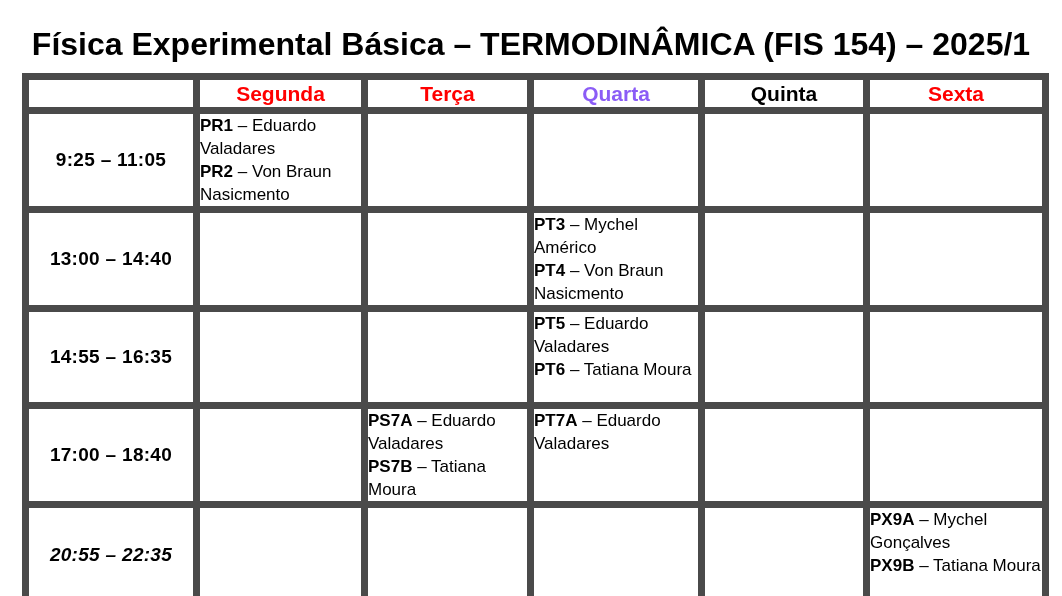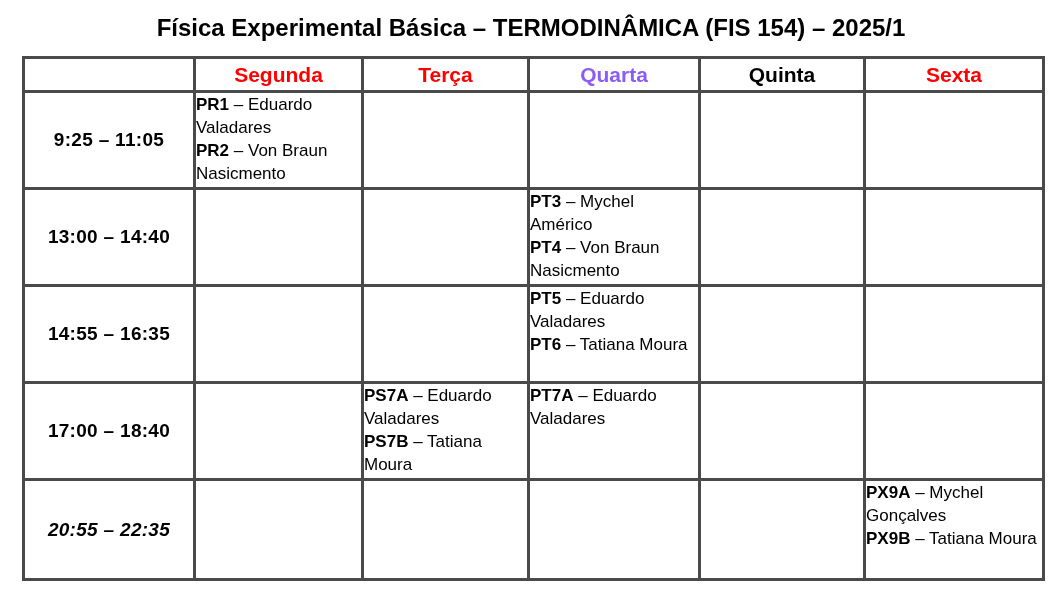--- a/index.html
+++ b/index.html
@@ -6,35 +6,35 @@
   html, body {
     margin: 0; padding: 0;
     width: 1062px; height: 596px;
     background: #ffffff;
     font-family: "Liberation Sans", sans-serif;
     color: #000000;
     overflow: hidden;
   }
   .title {
     text-align: center;
-    font-size: 24px;
+    font-size: 32px;
     font-weight: bold;
     line-height: 29px;
-    margin: 13px 0 14px 0;
+    margin: 30px 0 14px 0;
     letter-spacing: 0px;
   }
   table.schedule {
     border-collapse: collapse;
     table-layout: fixed;
     margin-left: 22px;
     width: 1020px;
   }
   table.schedule th,
   table.schedule td {
-    border: 3px solid #be185d;
+    border: 7px solid #be185d;
     padding: 0;
     overflow: hidden;
   }
   col.c-time   { width: 171px; }
   col.c-seg    { width: 168px; }
   col.c-ter    { width: 166px; }
   col.c-qua    { width: 171px; }
   col.c-qui    { width: 165px; }
   col.c-sex    { width: 179px; }
   tr.header-row { height: 34px; }

